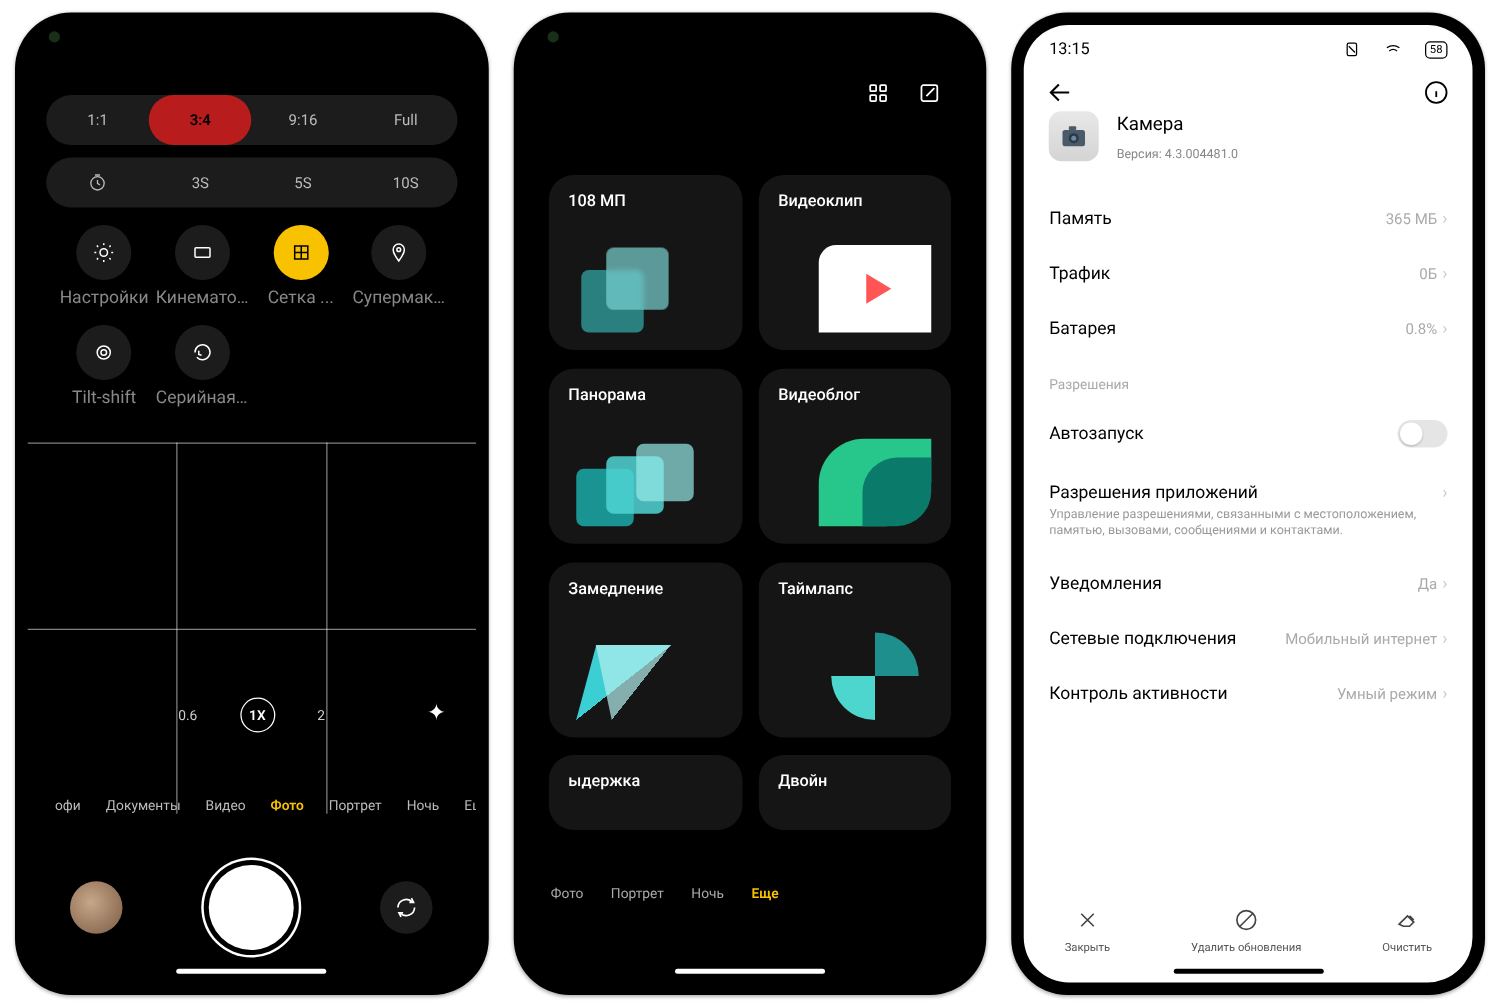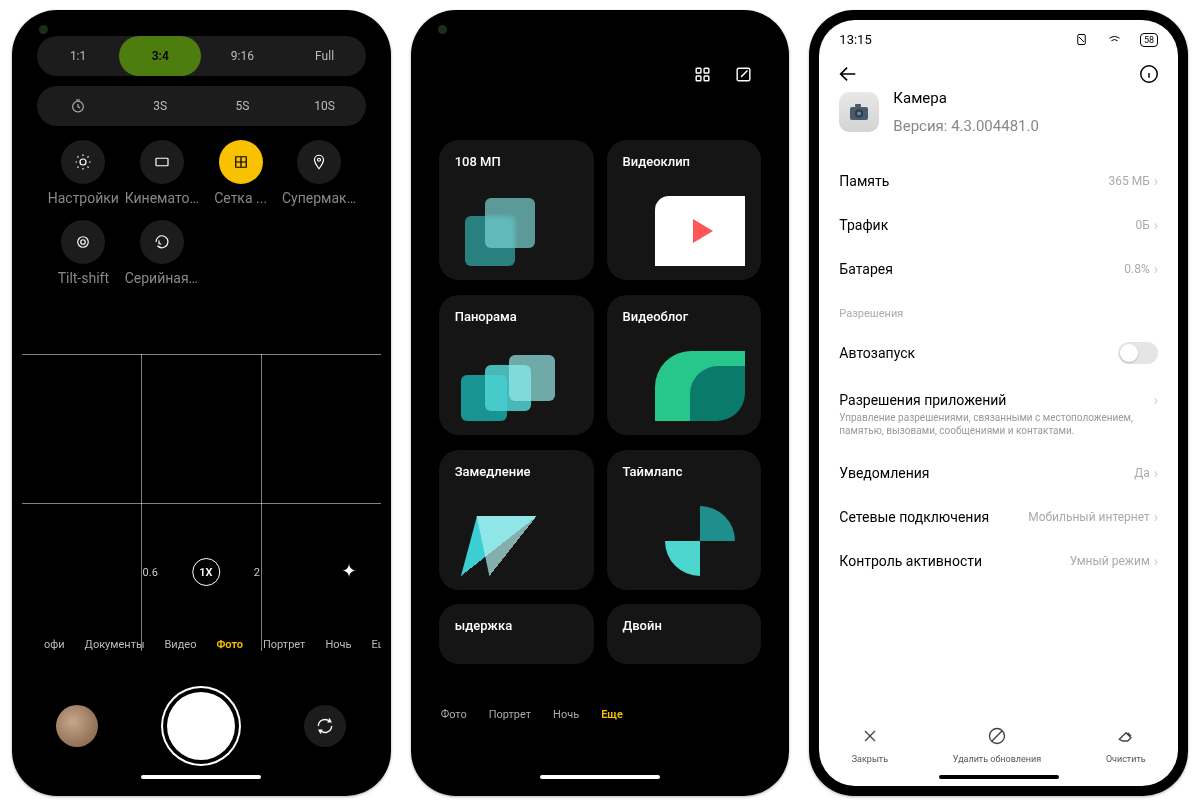--- a/index.html
+++ b/index.html
@@ -7,23 +7,23 @@
   .phone { flex:1; border-radius:45px; background:#000; padding:10px; position:relative; box-shadow:0 1px 3px rgba(0,0,0,.3); }
   .screen { width:100%; height:100%; border-radius:36px; overflow:hidden; position:relative; }
   .dark { background:#000; color:#fff; }
   .light { background:#fff; color:#000; }
   .camdot { position:absolute; top:15px; left:27px; width:9px; height:9px; border-radius:50%; background:#1a2f1a; z-index:5; }
   .homebar { position:absolute; bottom:7px; left:50%; transform:translateX(-50%); width:120px; height:4px; border-radius:3px; z-index:5; }
   .dark .homebar { background:#fff; }
   .light .homebar { background:#000; }
   
   
-  .pill-row { display:flex; background:#1c1c1c; border-radius:30px; margin:16px 15px 10px; height:40px; align-items:center; }
+  .pill-row { display:flex; background:#1c1c1c; border-radius:30px; margin:56px 15px 10px; height:40px; align-items:center; }
   .pill { flex:1; text-align:center; font-size:12px; color:#bbb; height:100%; display:flex; align-items:center; justify-content:center; border-radius:30px; cursor:pointer; }
-  .pill.active { background:#4d7c0f; color:#000; font-weight:600; }
+  .pill.active { background:#b91c1c; color:#000; font-weight:600; }
   .opt-row { display:flex; background:#1c1c1c; border-radius:30px; margin:0 15px 14px; height:40px; align-items:center; }
   .opt { flex:1; text-align:center; font-size:12px; color:#bbb; display:flex; align-items:center; justify-content:center; cursor:pointer;}
   .opt svg { width:16px; height:16px; stroke:#bbb; }
   .qgrid { display:flex; flex-wrap:wrap; padding:0 22px; }
   .qitem { width:25%; text-align:center; margin-bottom:14px; cursor:pointer;}
   .qcirc { width:44px; height:44px; border-radius:50%; background:#1c1c1c; margin:0 auto 6px; display:flex; align-items:center; justify-content:center; }
   .qcirc.active { background:#f8c200; }
   .qcirc svg { width:18px; height:18px; stroke:#fff; fill:none; }
   .qcirc.active svg { stroke:#000; }
   .qlabel { font-size:14px; color:#888; line-height:1.15; padding:0 2px; white-space:nowrap; overflow:hidden; text-overflow:ellipsis; }
@@ -59,21 +59,21 @@
   .sicons { display:flex; gap:18px; align-items:center;justify-content:space-between; }
   .sicons svg { width:15px; height:15px; stroke:#000; fill:none; }
   .batt { border:1px solid #000; border-radius:4px; padding:0 3px; font-size:9px; height:14px; display:flex; align-items:center;}
   .hdr { display:flex; align-items:center; justify-content:space-between; padding:16px 18px 4px;}
   .hdr svg { width:22px; height:22px; stroke:#000; fill:none; cursor:pointer;}
   .title { font-size:22px; font-weight:400; padding:6px 20px 22px; color:#222;}
   .app { display:flex; align-items:center; gap:14px; padding:0 20px 24px;}
   .appicon { width:40px; height:40px; border-radius:10px; background:linear-gradient(#e8e8e8,#d4d4d4); display:flex; align-items:center; justify-content:center;}
   .appicon svg { width:24px; height:24px;}
   .appname { font-size:15px; color:#000;}
-  .appver { font-size:15px; color:#888; margin-top:10px;}
+  .appver { font-size:10px; color:#888; margin-top:10px;}
   .row { display:flex; justify-content:space-between; align-items:center; padding:14px 20px; cursor:pointer;}
   .rlabel { font-size:14px; color:#000;}
   .rval { font-size:12px; color:#aaa; display:flex; align-items:center; gap:4px;}
   .chev { color:#ccc; font-size:14px;}
   .secthdr { font-size:11px; color:#aaa; padding:16px 20px 8px;}
   .subrow .sub { font-size:10px; color:#999; margin-top:3px; line-height:1.3;}
   .toggle { width:40px; height:22px; border-radius:12px; background:#e5e5e5; position:relative;}
   .toggle::after { content:''; position:absolute; width:18px; height:18px; border-radius:50%; background:#fff; top:2px; left:2px; box-shadow:0 1px 2px rgba(0,0,0,.2);}
   .actions { position:absolute; bottom:22px; left:0; right:0; display:flex; justify-content:space-around;}
   .act { text-align:center; cursor:pointer;}

